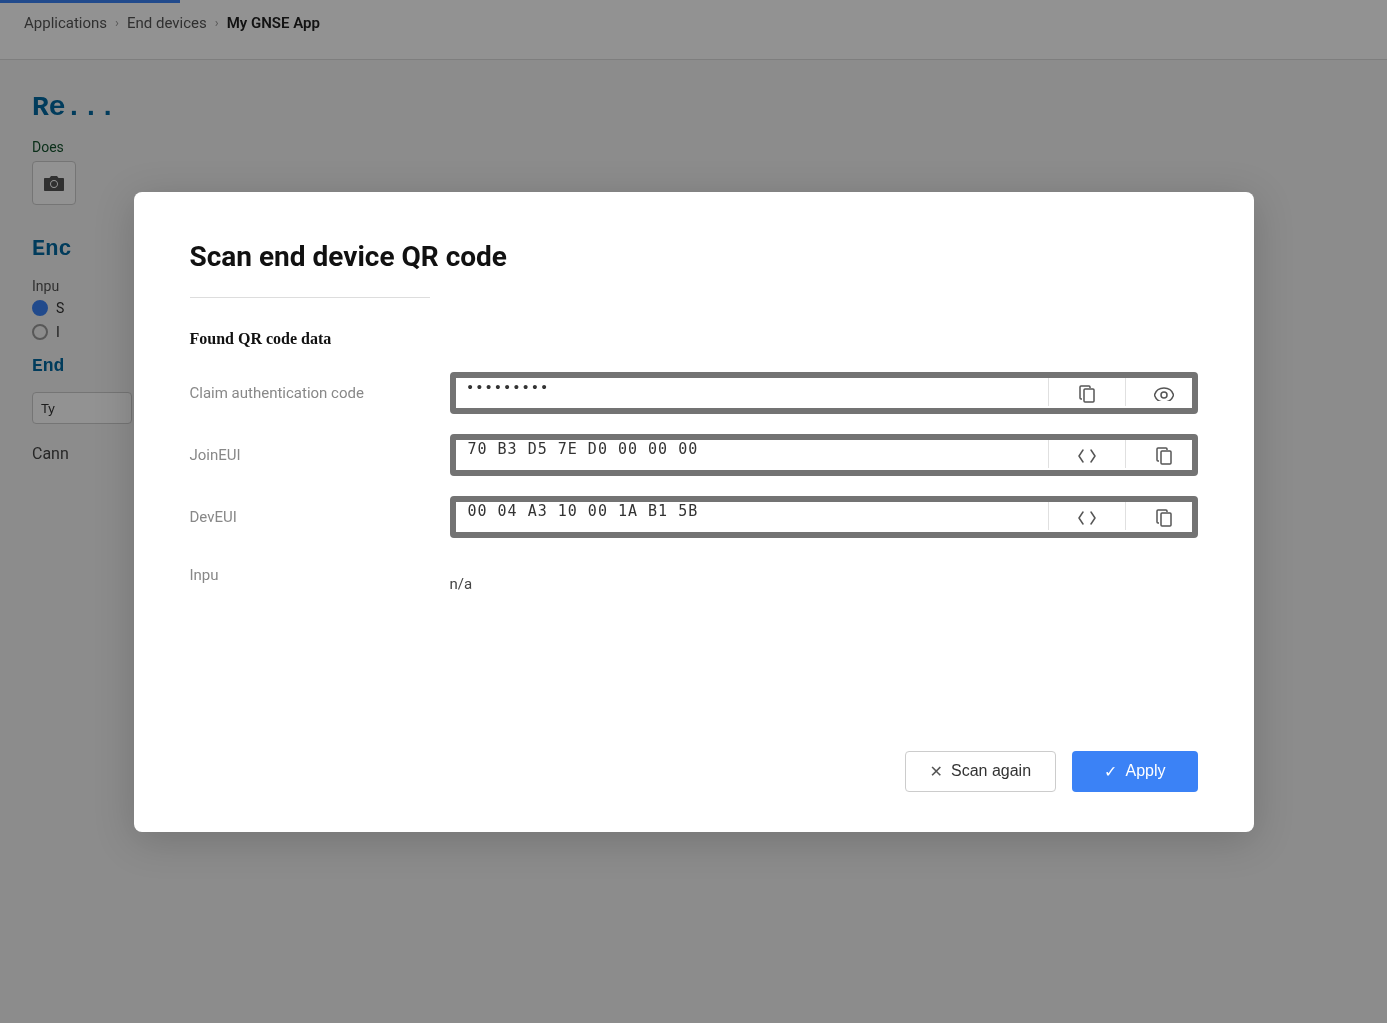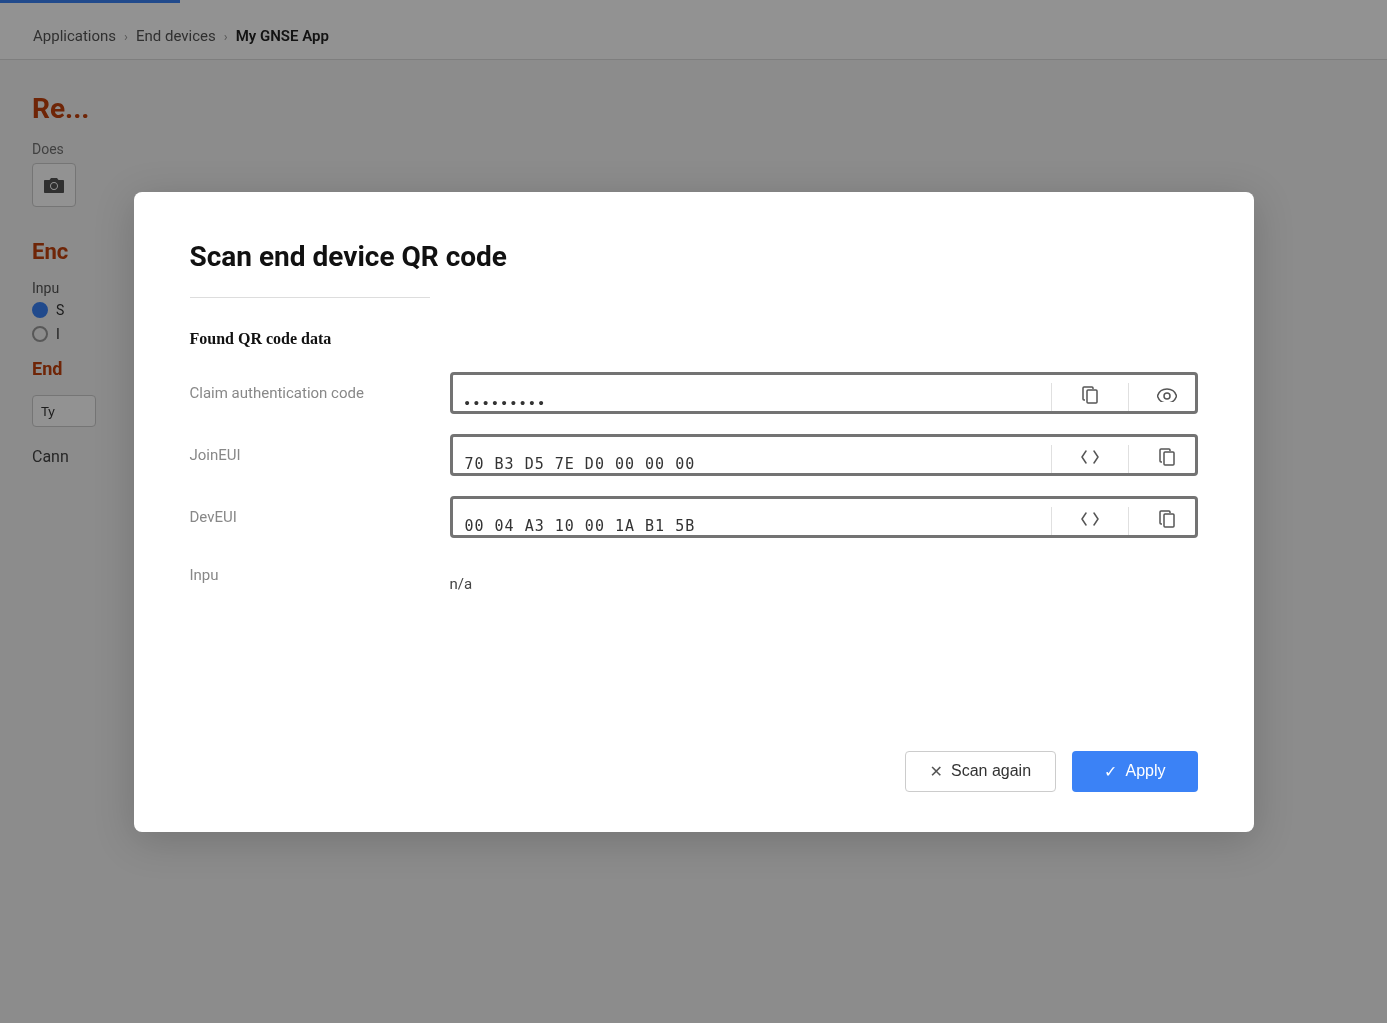--- a/index.html
+++ b/index.html
@@ -20,22 +20,21 @@
       width: 100%; height: 100%;
       background: #f5f5f5;
       filter: brightness(0.88);
     }
 
     .bg-topbar {
       background: #fff;
       height: 60px;
       border-bottom: 1px solid #ddd;
       display: flex;
-      align-items: flex-end;
-      padding: 0 24px 0 33px;
+      padding: 0 24px 0 24px;
     }
 
     .bg-progress-bar {
       position: absolute;
       top: 0; left: 0;
       width: 180px; height: 3px;
       background: #3b82f6;
     }
 
     .bg-breadcrumb {
@@ -57,27 +56,28 @@
       color: #222;
     }
 
     .bg-content {
       padding: 32px 32px;
     }
 
     .bg-section-title {
       font-size: 28px;
       font-weight: 700;
-      color: #c2410c;
+      color: #0369a1;
       margin-bottom: 16px;
+      font-family: Liberation Mono, monospace;
     }
 
     .bg-label {
       font-size: 14px;
-      color: #737373;
+      color: #14532d;
       margin-bottom: 6px;
     }
 
     .bg-camera-btn {
       width: 44px; height: 44px;
       border: 1px solid #ccc;
       border-radius: 4px;
       background: #fff;
       display: flex; align-items: center; justify-content: center;
       margin-bottom: 32px;
@@ -109,21 +109,21 @@
     .bg-radio-empty {
       width: 16px; height: 16px; border-radius: 50%;
       border: 2px solid #999;
     }
 
     .bg-end-section {
       margin-top: 16px;
     }
 
     .bg-text-input {
-      width: 64px; height: 32px;
+      width: 100px; height: 32px;
       border: 1px solid #ccc; border-radius: 4px;
       background: #fff;
       font-size: 13px;
       padding: 0 8px;
       color: #333;
     }
 
     
     .overlay {
       position: absolute;
@@ -180,22 +180,22 @@
     .modal-field-label {
       width: 260px;
       font-size: 15px;
       color: #888;
       flex-shrink: 0;
     }
 
     .modal-field-input-wrap {
       flex: 1;
       display: flex;
-      align-items: flex-end;
-      border: 3px solid #737373;
+      align-items: flex-start;
+      border: 6px solid #737373;
       border-radius: 4px;
       background: #fff;
       height: 42px;
       padding: 0 12px;
       gap: 20px;
     }
 
     .modal-field-input {
       flex: 1;
       font-size: 15px;

